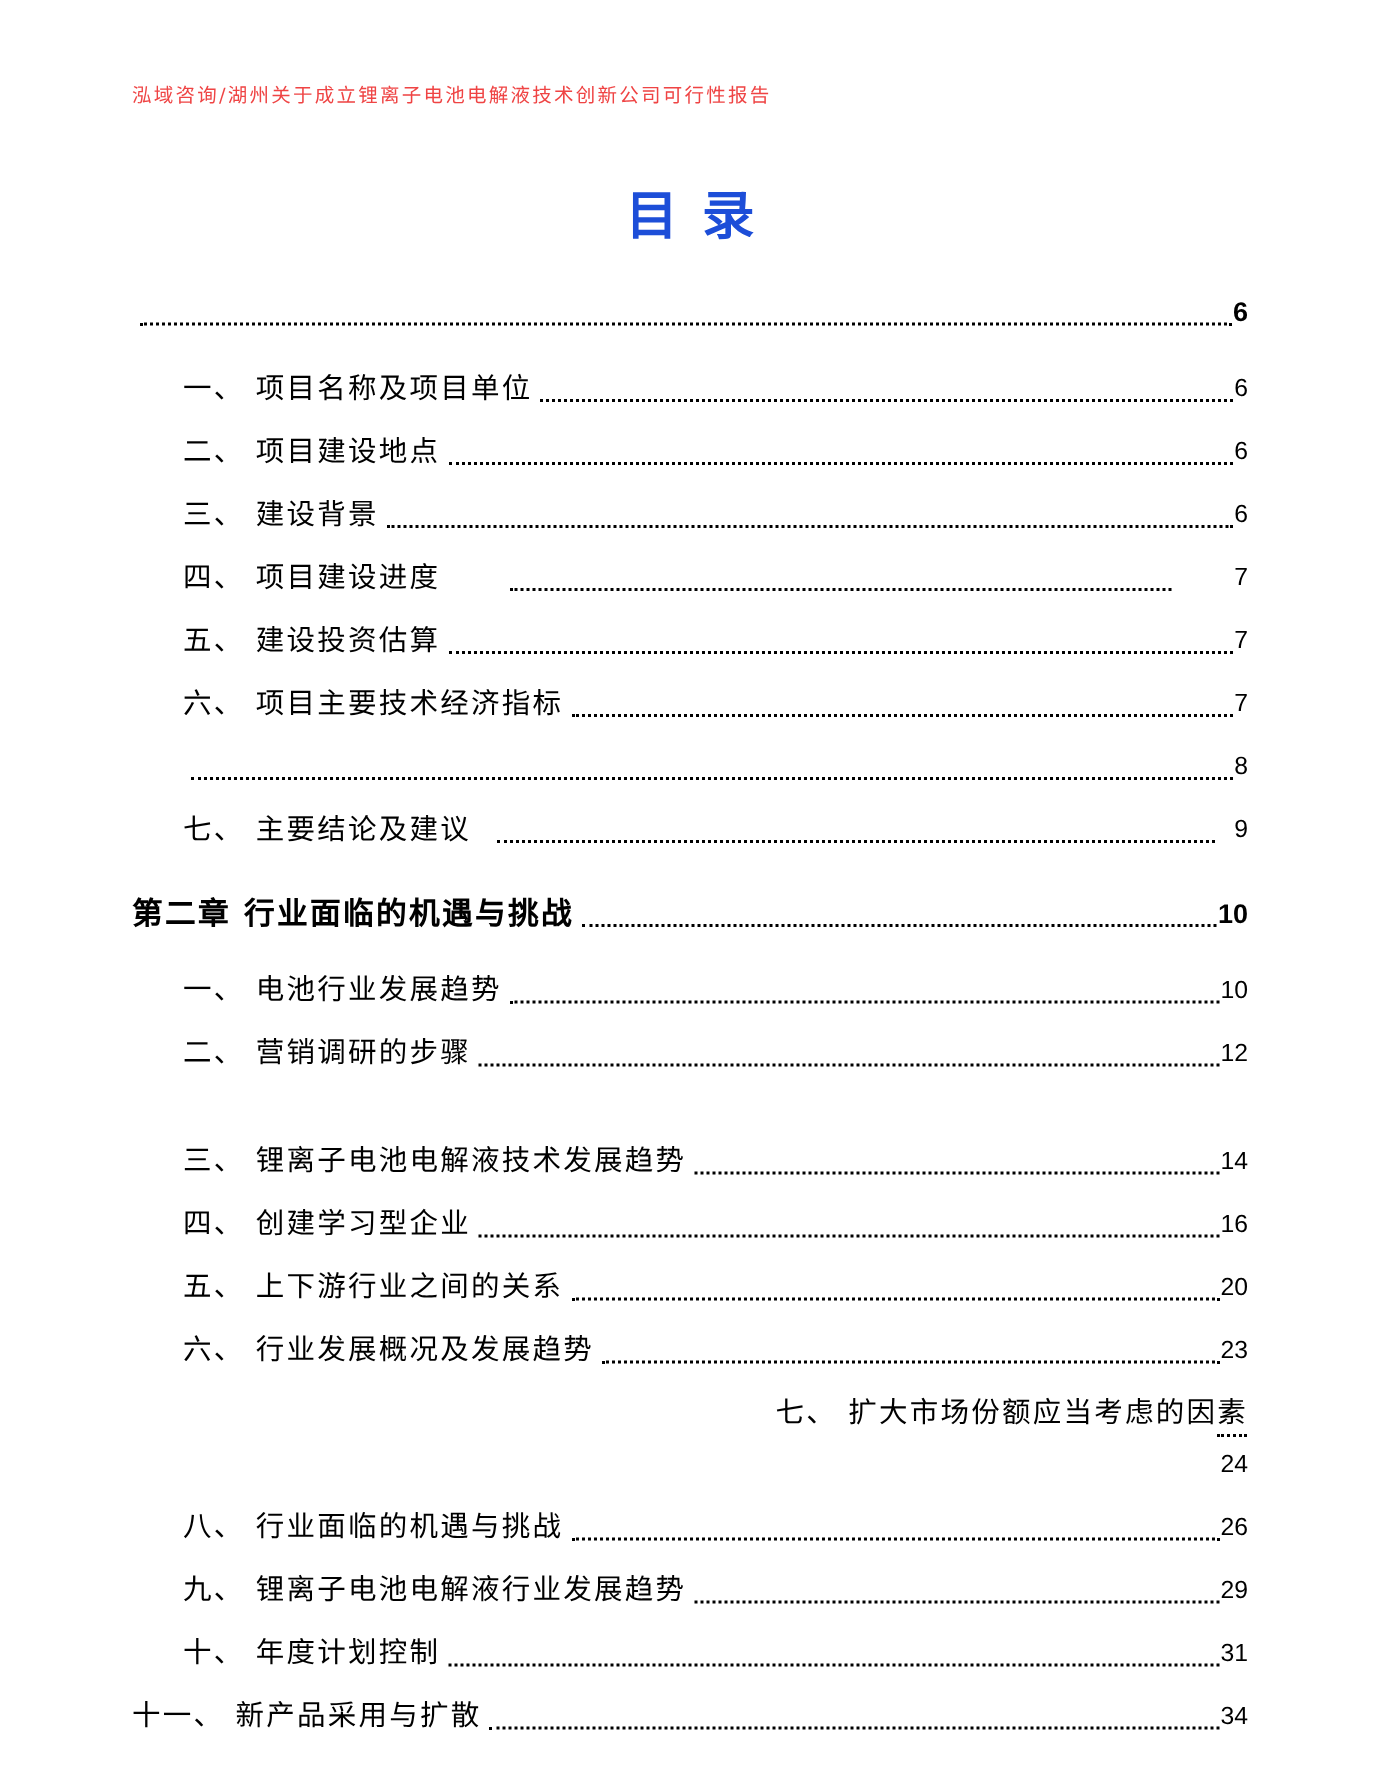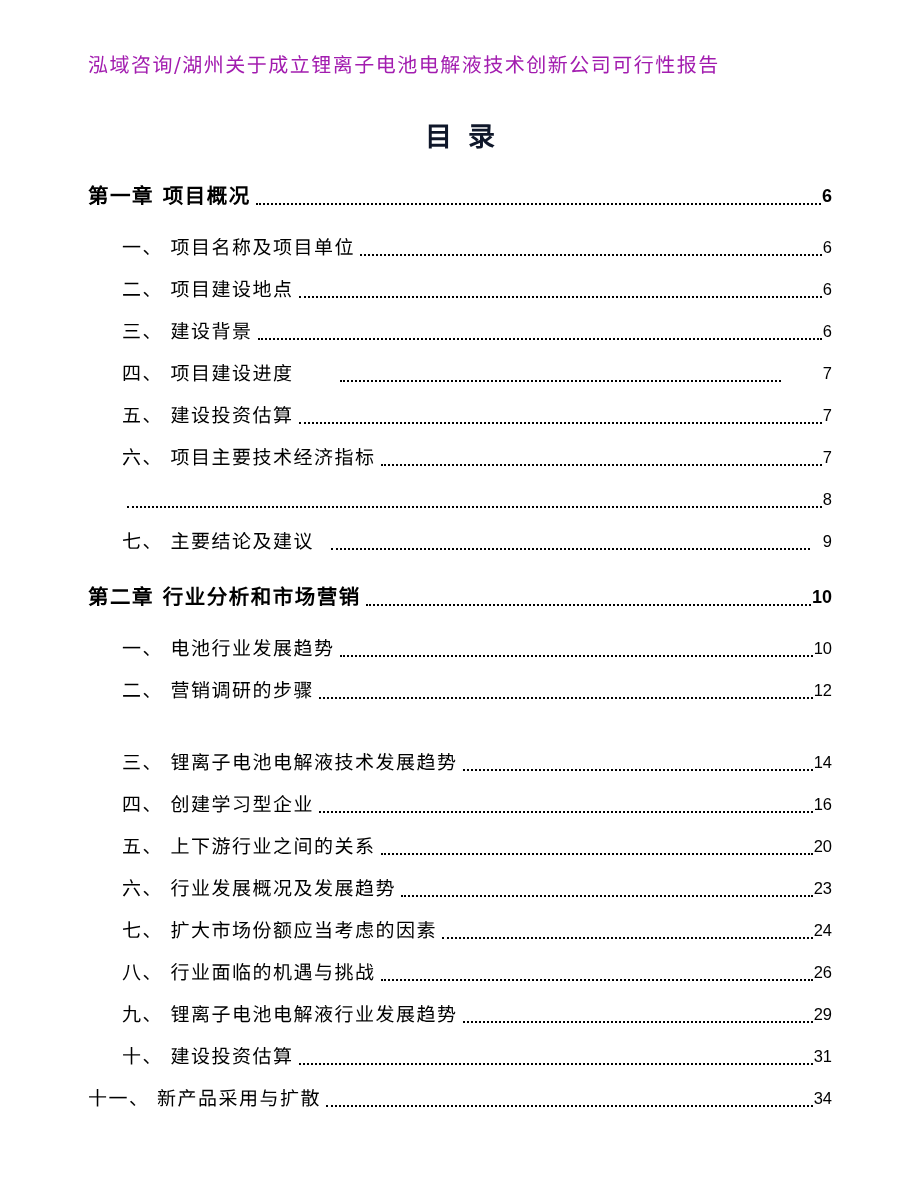--- a/index.html
+++ b/index.html
@@ -12,34 +12,34 @@
   }
   .page {
     position: relative;
     width: 920px;
     height: 1191px;
     background: #ffffff;
     padding: 55px 88px 0 88px;
     overflow: hidden;
   }
   .doc-header {
-    font-size: 20px;
+    font-size: 13px;
     line-height: 20px;
-    color: #a21caf;
+    color: #ef4444;
     letter-spacing: 1.5px;
     white-space: nowrap;
   }
   .doc-title {
     margin-top: 40px;
     text-align: center;
-    font-size: 27px;
+    font-size: 35px;
     font-weight: bold;
     letter-spacing: 16px;
     text-indent: 16px;
-    color: #0f172a;
+    color: #1d4ed8;
   }
   .toc {
     margin-top: 18px;
   }
   .toc-row {
     display: flex;
     align-items: flex-end;
     cursor: pointer;
   }
   .toc-row .label {
@@ -83,21 +83,20 @@
   }
 </style>
 </head>
 <body>
 
 <div class="page">
   <div class="doc-header">泓域咨询/湖州关于成立锂离子电池电解液技术创新公司可行性报告</div>
   <h1 class="doc-title">目录</h1>
   <div class="toc">
       <div class="toc-row chapter">
-        <span class="label">第一章 项目概况</span>
         <span class="leader"></span>
         <span class="pagenum">6</span>
       </div>
       <div class="toc-row item" style="margin-left: 34px;">
         <span class="label">一、 项目名称及项目单位</span>
         <span class="leader"></span>
         <span class="pagenum">6</span>
       </div>
       <div class="toc-row item" style="margin-left: 34px;">
         <span class="label">二、 项目建设地点</span>
@@ -127,21 +126,21 @@
       <div class="toc-row item" style="margin-left: 34px;">
         <span class="leader"></span>
         <span class="pagenum">8</span>
       </div>
       <div class="toc-row item" style="margin-left: 34px; gap: 12px;">
         <span class="label">七、 主要结论及建议</span>
         <span class="leader"></span>
         <span class="pagenum">9</span>
       </div>
       <div class="toc-row chapter">
-        <span class="label">第二章 行业分析和市场营销</span>
+        <span class="label">第二章 行业面临的机遇与挑战</span>
         <span class="leader"></span>
         <span class="pagenum">10</span>
       </div>
       <div class="toc-row item" style="margin-left: 34px;">
         <span class="label">一、 电池行业发展趋势</span>
         <span class="leader"></span>
         <span class="pagenum">10</span>
       </div>
       <div class="toc-row item" style="margin-left: 34px;">
         <span class="label">二、 营销调研的步骤</span>
@@ -161,37 +160,37 @@
       <div class="toc-row item" style="margin-left: 34px;">
         <span class="label">五、 上下游行业之间的关系</span>
         <span class="leader"></span>
         <span class="pagenum">20</span>
       </div>
       <div class="toc-row item" style="margin-left: 34px;">
         <span class="label">六、 行业发展概况及发展趋势</span>
         <span class="leader"></span>
         <span class="pagenum">23</span>
       </div>
-      <div class="toc-row item" style="margin-left: 34px;">
+      <div class="toc-row item" style="margin-left: 34px; flex-direction: column;">
         <span class="label">七、 扩大市场份额应当考虑的因素</span>
         <span class="leader"></span>
         <span class="pagenum">24</span>
       </div>
       <div class="toc-row item" style="margin-left: 34px;">
         <span class="label">八、 行业面临的机遇与挑战</span>
         <span class="leader"></span>
         <span class="pagenum">26</span>
       </div>
       <div class="toc-row item" style="margin-left: 34px;">
         <span class="label">九、 锂离子电池电解液行业发展趋势</span>
         <span class="leader"></span>
         <span class="pagenum">29</span>
       </div>
       <div class="toc-row item" style="margin-left: 34px;">
-        <span class="label">十、 建设投资估算</span>
+        <span class="label">十、 年度计划控制</span>
         <span class="leader"></span>
         <span class="pagenum">31</span>
       </div>
       <div class="toc-row item" style="">
         <span class="label">十一、 新产品采用与扩散</span>
         <span class="leader"></span>
         <span class="pagenum">34</span>
       </div>
     </div>
 </div>

